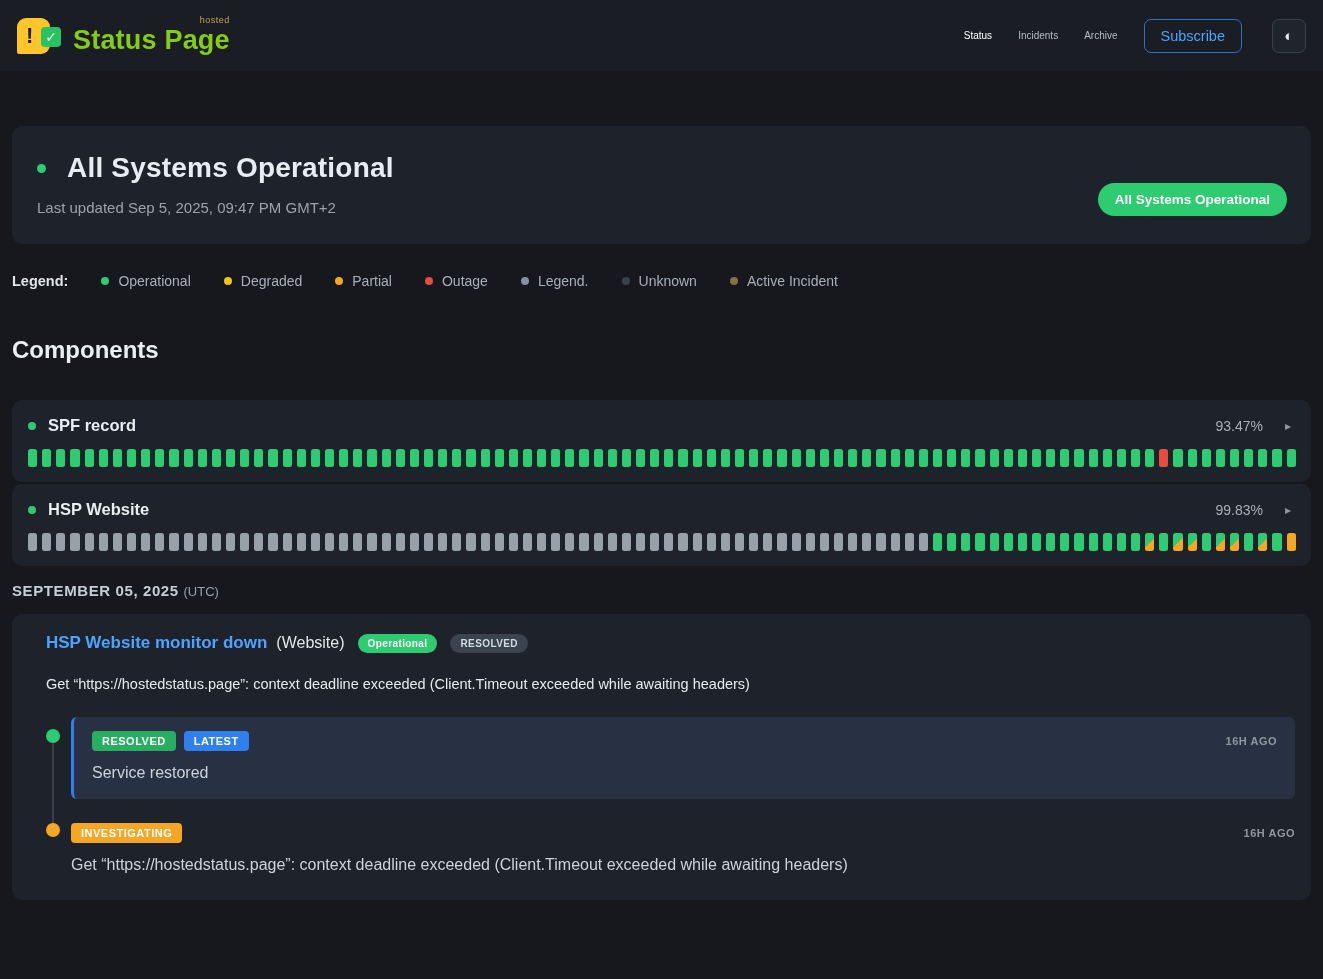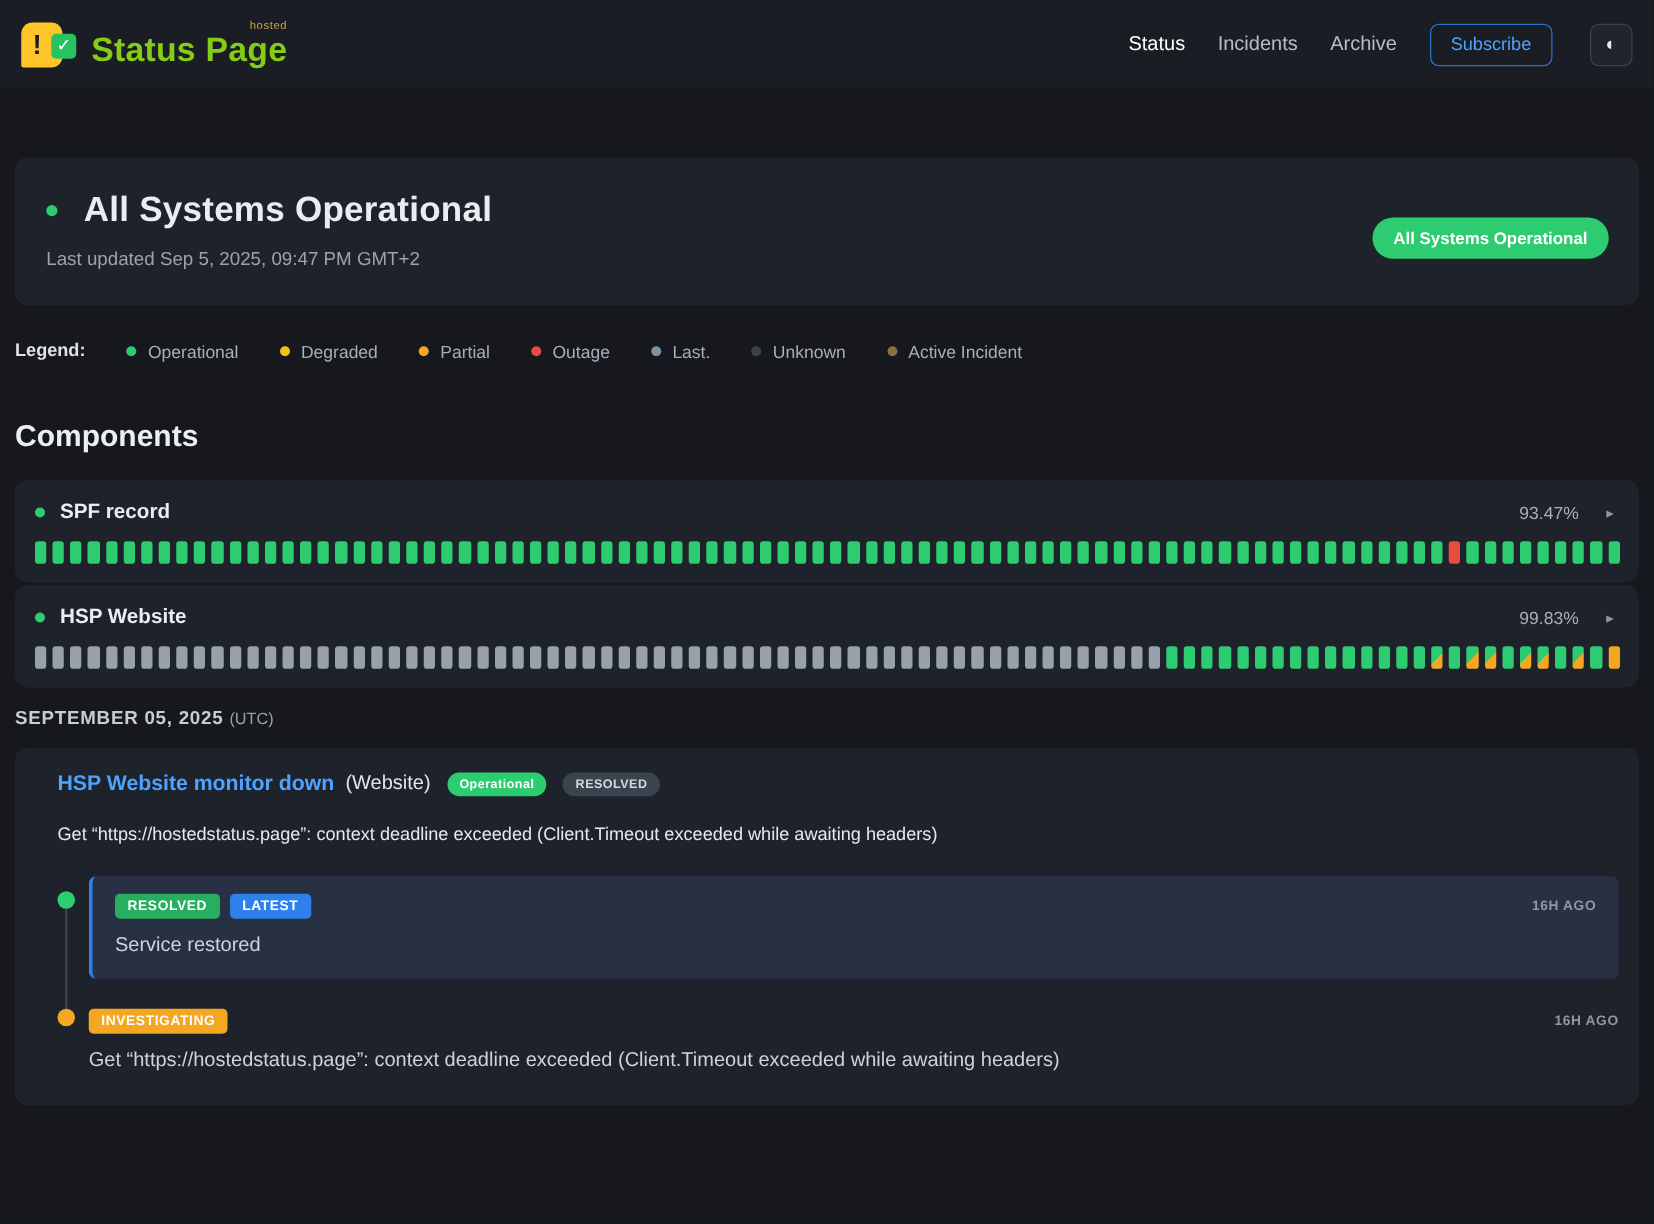--- a/index.html
+++ b/index.html
@@ -18,49 +18,49 @@
   .logo-square{position:absolute;left:0;top:3px;width:33px;height:36px;background:#ffc62a;
         border-radius:9px 9px 9px 2px;color:#1d1d1d;font-weight:bold;font-size:22px;
         display:flex;align-items:center;justify-content:flex-start;padding-left:9px;}
   .logo-check{position:absolute;right:2px;top:12px;width:20px;height:20px;background:#27c262;
         border-radius:4px;color:#fff;font-weight:bold;font-size:14px;
         display:flex;align-items:center;justify-content:center;}
   .brand-text{position:relative;padding-top:10px;}
   .hosted{position:absolute;top:0;right:0;font-size:9px;color:#caa14d;letter-spacing:.5px;}
   .brand-name{font-size:27px;font-weight:bold;color:#84cc16;letter-spacing:.2px;}
   nav{display:flex;align-items:center;gap:26px;}
-  .nav-link{font-size:16px;color:#b7bec7;cursor:pointer;text-decoration:none;text-align:center;}
+  .nav-link{font-size:10px;color:#b7bec7;cursor:pointer;text-decoration:none;text-align:center;}
   .nav-link.active{color:#ffffff;}
   .subscribe{background:transparent;border:1px solid #2e6fd0;color:var(--link);
         font-size:14.5px;padding:8px 16px;border-radius:7px;cursor:pointer;font-family:inherit;}
   .theme-toggle{width:34px;height:34px;border-radius:7px;border:1px solid #3a414b;
         background:#20242b;color:#e8ebef;font-size:15px;cursor:pointer;
         display:flex;align-items:center;justify-content:center;margin-left:4px;}
 
   main{margin:0 12px;padding-bottom:14px;}
   .card{background:#1e232b;border-radius:10px;}
 
   
   .hero{margin-top:55px;padding:26px 24px 28px 25px;display:flex;
-        justify-content:space-between;align-items:center;}
+        justify-content:space-between;align-items:flex-end;}
   .dot{width:8px;height:8px;border-radius:50%;display:inline-block;flex:none;}
   .dot-lg{width:9px;height:9px;}
   .hero-title-row{display:flex;align-items:center;gap:21px;}
   .hero h1{margin:0;font-size:28px;font-weight:600;color:#e9ecf0;letter-spacing:.2px;}
   .hero-updated{margin-top:15px;font-size:15px;color:#9aa3ad;}
   .hero-badge{margin-top:13px;background:var(--green);color:#fff;font-size:13.5px;
         font-weight:bold;padding:9px 17px;border-radius:17px;flex:none;}
 
   
   .legend{display:flex;align-items:center;gap:33px;margin-top:29px;font-size:14px;}
   .legend-label{font-weight:bold;color:#dfe3e8;font-size:14.5px;}
   .legend-item{display:flex;align-items:center;gap:9px;color:#a7afb9;}
 
   
-  .section-heading{font-size:24px;font-weight:bold;color:#eceff2;margin:47px 0 20px;}
+  .section-heading{font-size:24px;font-weight:bold;color:#eceff2;margin:47px 0 36px;}
   .comp{padding:16px 16px 15px;margin-bottom:2px;}
   .comp-header{display:flex;align-items:center;gap:12px;cursor:pointer;}
   .comp-name{font-size:16.5px;font-weight:600;color:#e9ecf0;flex:1;}
   .comp-uptime{font-size:14px;color:#a7afb9;}
   .chev{font-size:12px;color:#8f97a1;margin-left:10px;margin-right:4px;}
   .bars{display:flex;gap:5px;margin-top:14px;}
   .bar{flex:1;height:18px;border-radius:2.5px;background:var(--green);}
   .bar-r{background:var(--red);}
   .bar-x{background:var(--bar_gray);}
   .bar-o{background:var(--orange);}
@@ -151,21 +151,21 @@
     <span class="legend-item">
       <span class="dot" style="background-color: rgb(245, 166, 35);"></span>
       <span>Partial</span>
     </span>
     <span class="legend-item">
       <span class="dot" style="background-color: rgb(231, 76, 60);"></span>
       <span>Outage</span>
     </span>
     <span class="legend-item">
       <span class="dot" style="background-color: rgb(126, 147, 168);"></span>
-      <span>Last.</span>
+      <span>Legend.</span>
     </span>
     <span class="legend-item">
       <span class="dot" style="background-color: rgb(57, 66, 77);"></span>
       <span>Unknown</span>
     </span>
     <span class="legend-item">
       <span class="dot" style="background-color: rgb(138, 111, 63);"></span>
       <span>Active Incident</span>
     </span>
   </div>

